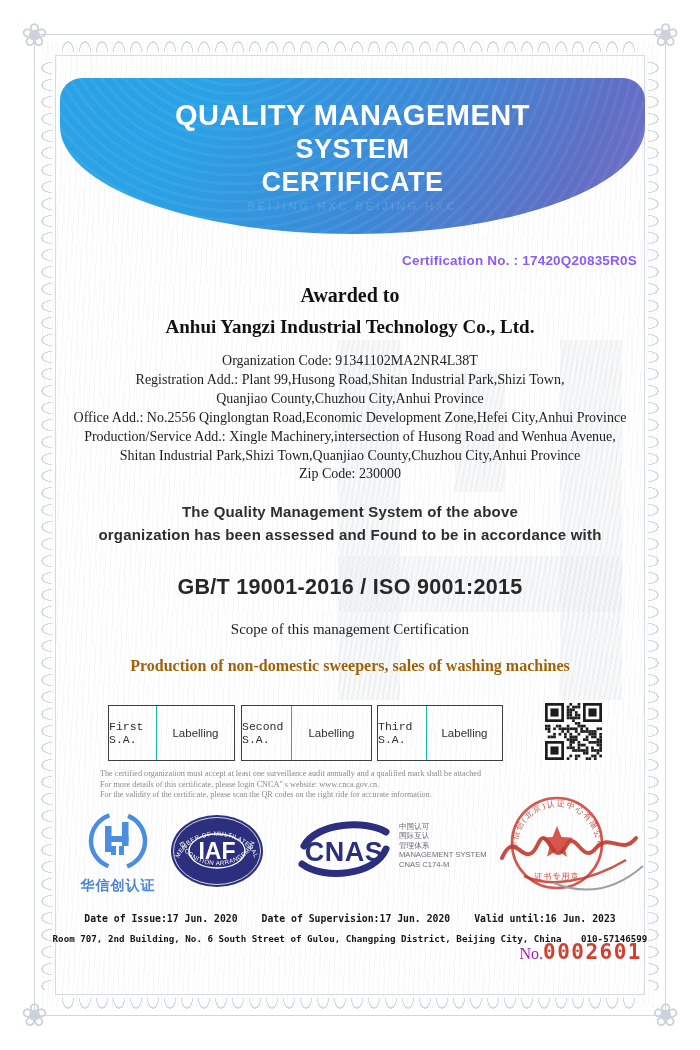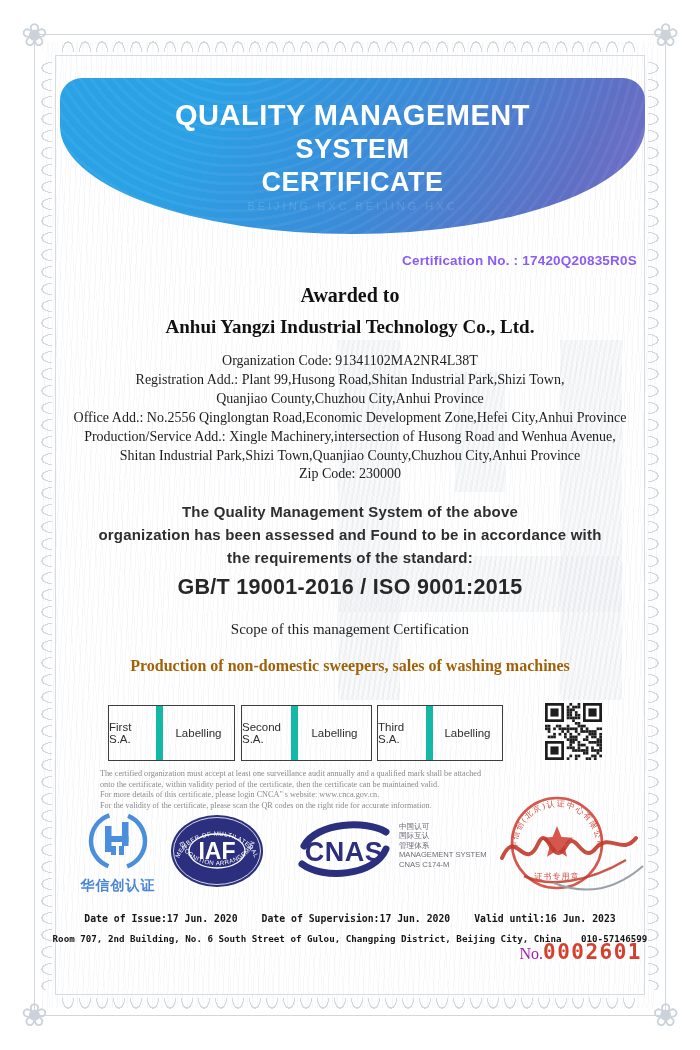--- a/index.html
+++ b/index.html
@@ -73,21 +73,21 @@
   .stmt1 { top:503px; } .stmt2 { top:526px; } .stmt3 { top:549px; }
   .standard { top:575px; font-family:"Liberation Sans", sans-serif; font-weight:700;
     font-size:21.5px; color:#272727; letter-spacing:.3px; }
 
   .scope-label { top:621px; font-size:15px; color:#1d1d1d; }
   .scope-value { top:657px; font-size:16px; font-weight:700; color:#a16207; }
 
   .audit-box { position:absolute; top:705px; height:54px; border:1px solid #3f3f3f; display:flex; }
   .audit-box .cell { display:flex; align-items:center; justify-content:center;
     font-family:"Liberation Sans", sans-serif; font-size:11.5px; color:#2e2e2e; }
-  .audit-box .c1 { border-right:7px solid #14b8a6; }
+  .audit-box .c1 { border-right:1px solid #14b8a6;font-family:Liberation Mono, monospace; }
   #abox1 { left:108px; width:125px; } #abox1 .c1 { width:47px; } #abox1 .c2 { flex:1; }
   #abox2 { left:241px; width:129px; } #abox2 .c1 { width:49px; } #abox2 .c2 { flex:1; }
   #abox3 { left:377px; width:124px; } #abox3 .c1 { width:48px; } #abox3 .c2 { flex:1; }
 
   .qr { position:absolute; left:545px; top:703px; width:57px; height:57px; }
 
   .fine { position:absolute; left:100px; top:769px; width:486px;
     font-family:Liberation Serif, serif; font-size:8.2px; line-height:10.5px; color:#8b8b8b; }
 
   .logo-hxc { position:absolute; left:82px; top:808px; }
@@ -158,21 +158,20 @@
       <div class="org-line">Registration Add.: Plant 99,Husong Road,Shitan Industrial Park,Shizi Town,</div>
       <div class="org-line">Quanjiao County,Chuzhou City,Anhui Province</div>
       <div class="org-line">Office Add.: No.2556 Qinglongtan Road,Economic Development Zone,Hefei City,Anhui Province</div>
       <div class="org-line">Production/Service Add.: Xingle Machinery,intersection of Husong Road and Wenhua Avenue,</div>
       <div class="org-line">Shitan Industrial Park,Shizi Town,Quanjiao County,Chuzhou City,Anhui Province</div>
       <div class="org-line">Zip Code: 230000</div>
     </div>
 
     <div class="abs ctr stmt stmt1">The Quality Management System of the above</div>
     <div class="abs ctr stmt stmt2">organization has been assessed and Found to be in accordance with</div>
-    <div class="abs ctr stmt stmt3">the requirements of the standard:</div>
     <div class="abs ctr standard">GB/T 19001-2016 / ISO 9001:2015</div>
 
     <div class="abs ctr scope-label">Scope of this management Certification</div>
     <div class="abs ctr scope-value">Production of non-domestic sweepers, sales of washing machines</div>
 
     <div class="audit-box" id="abox1">
       <div class="cell c1">First S.A.</div>
       <div class="cell c2">Labelling</div>
     </div>
     <div class="audit-box" id="abox2">
@@ -320,21 +319,20 @@
           <rect x="38" y="0" width="19" height="19" fill="#1d1d1d"></rect>
           <rect x="40.714285714285715" y="2.7142857142857144" width="13.571428571428573" height="13.571428571428573" fill="#ffffff"></rect>
           <rect x="43.42857142857143" y="5.428571428571429" width="8.142857142857142" height="8.142857142857142" fill="#1d1d1d"></rect>
           <rect x="0" y="38" width="19" height="19" fill="#1d1d1d"></rect>
           <rect x="2.7142857142857144" y="40.714285714285715" width="13.571428571428573" height="13.571428571428573" fill="#ffffff"></rect>
           <rect x="5.428571428571429" y="43.42857142857143" width="8.142857142857142" height="8.142857142857142" fill="#1d1d1d"></rect>
         </svg></div>
 
     <div class="fine">
       <div>The certified organization must accept at least one surveillance audit annually and a qualified mark shall be attached</div>
-      <div>onto the certificate, within validity period of the certificate, then the certificate can be maintained valid.</div>
       <div>For more details of this certificate, please login CNCA" s website: www.cnca.gov.cn.</div>
       <div>For the validity of the certificate, please scan the QR codes on the right ride for accurate information.</div>
     </div>
 
     <svg class="logo-hxc" width="72" height="72" xmlns="http://www.w3.org/2000/svg">
       <circle cx="36" cy="33" r="27" fill="none" stroke="#4b8ede" stroke-width="4.5" stroke-dasharray="66 19" stroke-dashoffset="33"></circle>
       <g fill="#4b8ede">
         <rect x="23" y="18" width="6.5" height="26"></rect>
         <rect x="40" y="14" width="6.5" height="24"></rect>
         <rect x="23" y="28" width="23.5" height="6"></rect>

